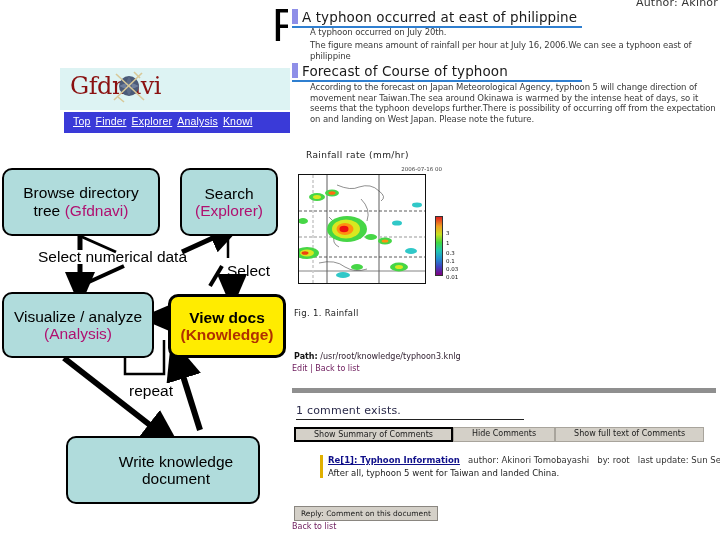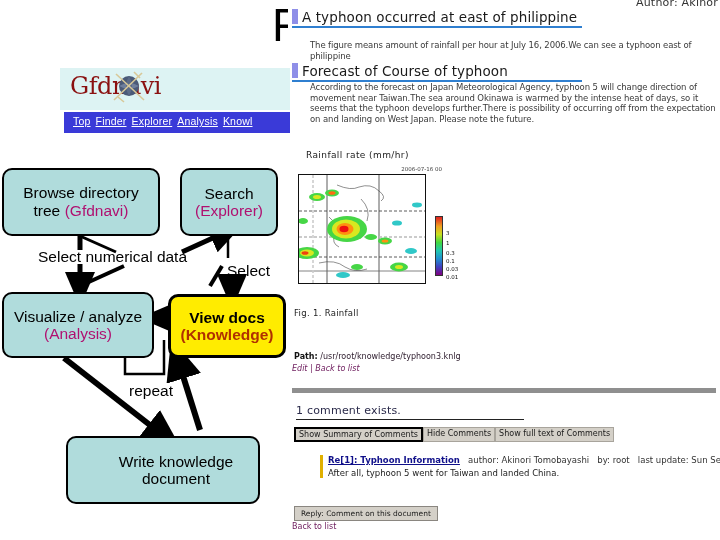--- a/index.html
+++ b/index.html
@@ -129,21 +129,20 @@
     position: absolute; left: 6px; top: 352px;
     font-size: 8px; color: #2b1a2b;
     filter: blur(0.25px);
     white-space: nowrap;
   }
   .doc-path b { color: #111; }
   .doc-links {
     position: absolute; left: 4px; top: 364px;
     font-size: 8px; color: #702060;
     filter: blur(0.25px);
-    font-style: italic;
   }
   .doc-rule {
     position: absolute; left: 4px; top: 388px;
     width: 424px; height: 5px;
     background: #8f8f8f;
   }
   .doc-comment-count {
     position: absolute; left: 8px; top: 404px;
     width: 228px;
     font-size: 11px; color: #2a2a4a;
@@ -154,21 +153,21 @@
   .btn-row {
     position: absolute; left: 6px; top: 427px;
     display: flex; gap: 0px;
   }
   .gbtn {
     font-size: 8px;
     font-family: "DejaVu Sans", sans-serif;
     color: #1a1a1a;
     background: #d4d0c8;
     border: 1px solid #a8a49c;
-    padding: 1px 3px;
+    padding: 1px 18px;
     white-space: nowrap;
     filter: blur(0.2px);
   }
   .gbtn.sel { border: 2px solid #000; background: #d4d0c8; }
 
   .cmt-block {
     position: absolute; left: 32px; top: 455px;
     width: 396px;
     border-left: 3px solid #e0b000;
     padding-left: 5px;
@@ -284,20 +283,21 @@
 
 <div id="stage">
 
   <div class="slide-title-letter">F</div>
 
   <div class="doc-shot">
 
     <div class="doc-author">Author: Akinor</div>
 
     <div class="doc-h h-a">A typhoon occurred at east of philippine</div>
+    <div class="doc-p p1">A typhoon occurred on July 20th.</div>
     <div class="doc-p p2">The figure means amount of rainfall per hour at July 16, 2006.We can see a typhoon east of philippine</div>
 
     <div class="doc-h h-b">Forecast of Course of typhoon</div>
     <div class="doc-p p3">According to the forecast on Japan Meteorological Agency, typhoon 5 will change direction of movement near Taiwan.The sea around Okinawa is warmed by the intense heat of days, so it seems that the typhoon develops further.There is possibility of occurring off from the expectation on and landing on West Japan. Please note the future.</div>
 
     <div class="fig-wrap">
       <div class="fig-title">Rainfall rate (mm/hr)</div>
       <div class="fig-stamp">2006-07-16 00</div>
       <div class="fig-plot">
         <svg width="128" height="110" viewBox="0 0 128 110">

